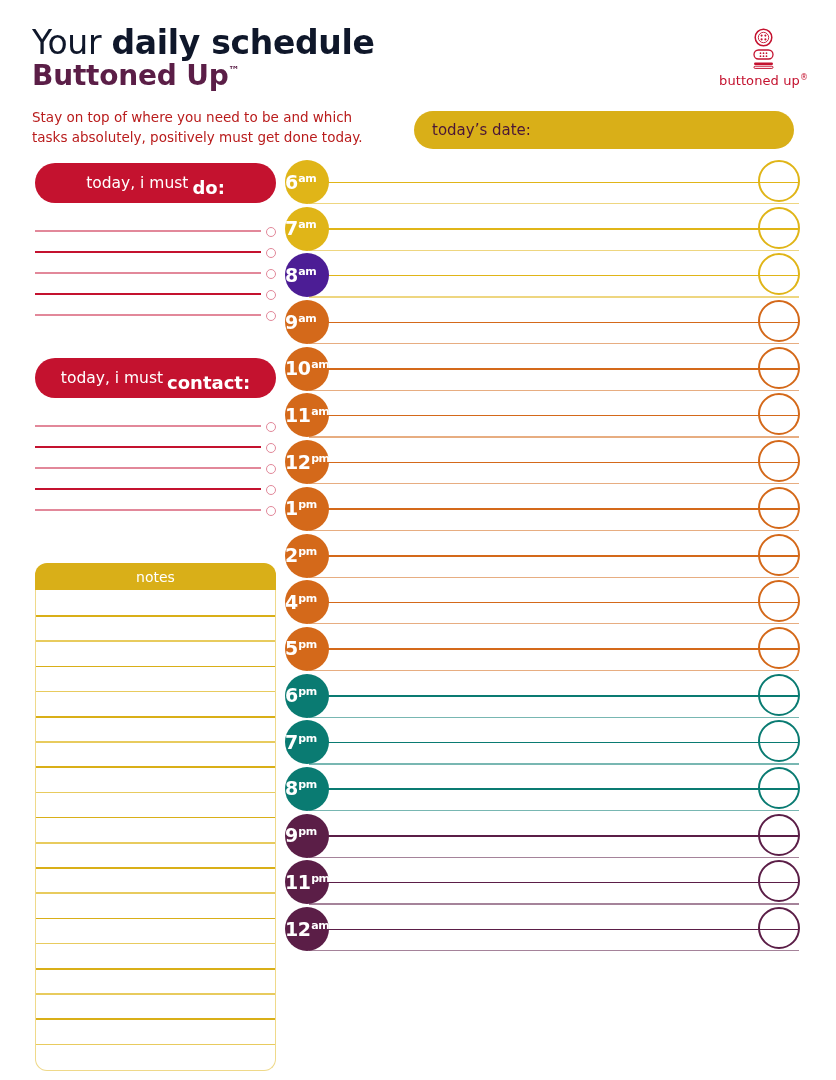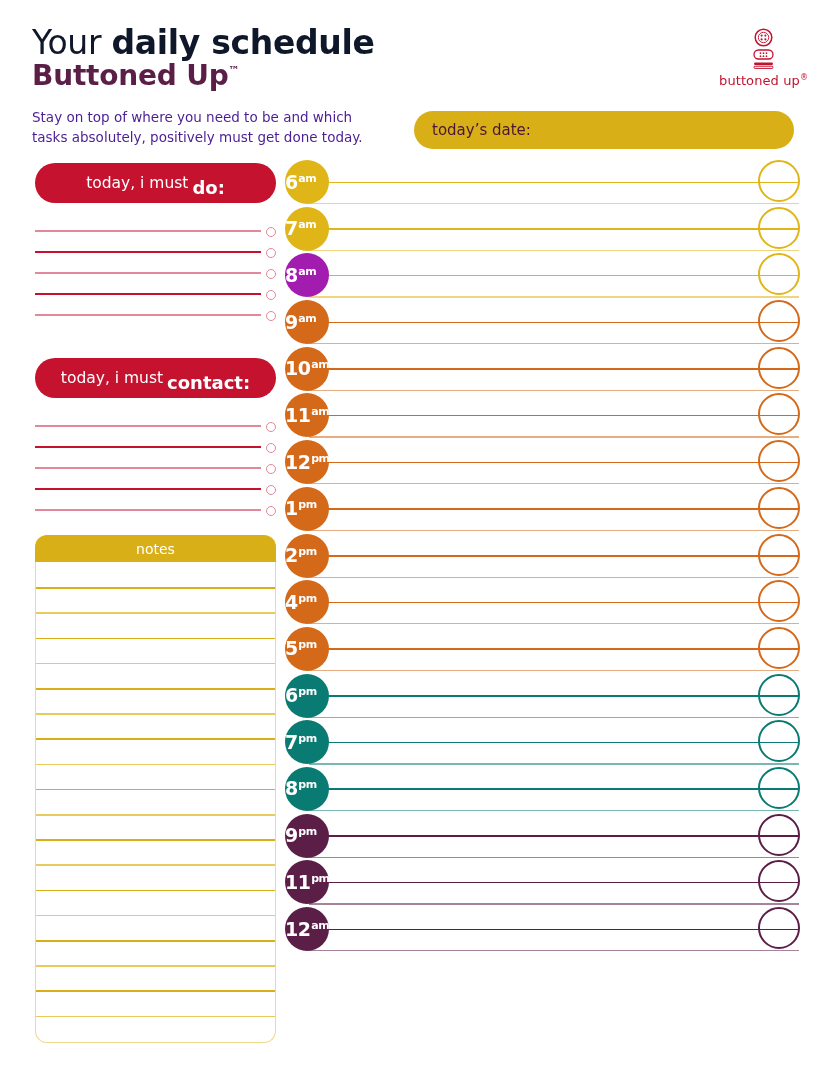--- a/index.html
+++ b/index.html
@@ -39,21 +39,21 @@
   }
   .tm { font-size: 11px; vertical-align: 11px; font-weight: 700; }
 
   #subtitle {
     position: absolute;
     left: 32px;
     top: 108px;
     width: 350px;
     font-size: 13.5px;
     line-height: 1.45;
-    color: #4c1d95;
+    color: #b91c1c;
   }
 
   
   #logo { position: absolute; right: 28px; top: 28px; text-align: right; }
   .logo-buttons { display: flex; flex-direction: column; align-items: center; gap: 2px; margin: 0 auto 4px auto; width: 24px; }
   .logo-wordmark {
     font-size: 13px;
     color: #C4122F;
     letter-spacing: 0.1px;
     white-space: nowrap;
@@ -117,21 +117,21 @@
     border: 1.3px solid #E2889A;
     border-radius: 50%;
     box-sizing: border-box;
     background: #fff;
   }
 
   
   #notes-box {
     position: absolute;
     left: 35px;
-    top: 535px;
+    top: 563px;
     width: 241px;
     height: 508px;
   }
   #notes-header {
     width: 241px;
     height: 27px;
     background: #D9AF18;
     border-radius: 12px 12px 0 0;
     color: #ffffff;
     font-size: 14px;
@@ -363,21 +363,21 @@
       <div class="hr-line-main" style="background: rgb(224, 181, 24);"></div>
       <div class="hr-line-sub" style="background: rgb(224, 181, 24);"></div>
       <div class="hour-circle" style="background: rgb(224, 181, 24);">
         <span class="hour-label">7<span class="hour-mer">am</span></span>
       </div>
       <div class="check-ring" style="border-color: rgb(224, 181, 24);"></div>
     </div>
     <div class="hour-row">
       <div class="hr-line-main" style="background: rgb(224, 181, 24);"></div>
       <div class="hr-line-sub" style="background: rgb(224, 181, 24);"></div>
-      <div class="hour-circle" style="background: #a21caf;">
+      <div class="hour-circle" style="background: #4c1d95;">
         <span class="hour-label">8<span class="hour-mer">am</span></span>
       </div>
       <div class="check-ring" style="border-color: rgb(224, 181, 24);"></div>
     </div>
     <div class="hour-row">
       <div class="hr-line-main" style="background: rgb(212, 105, 26);"></div>
       <div class="hr-line-sub" style="background: rgb(212, 105, 26);"></div>
       <div class="hour-circle" style="background: rgb(212, 105, 26);">
         <span class="hour-label">9<span class="hour-mer">am</span></span>
       </div>

